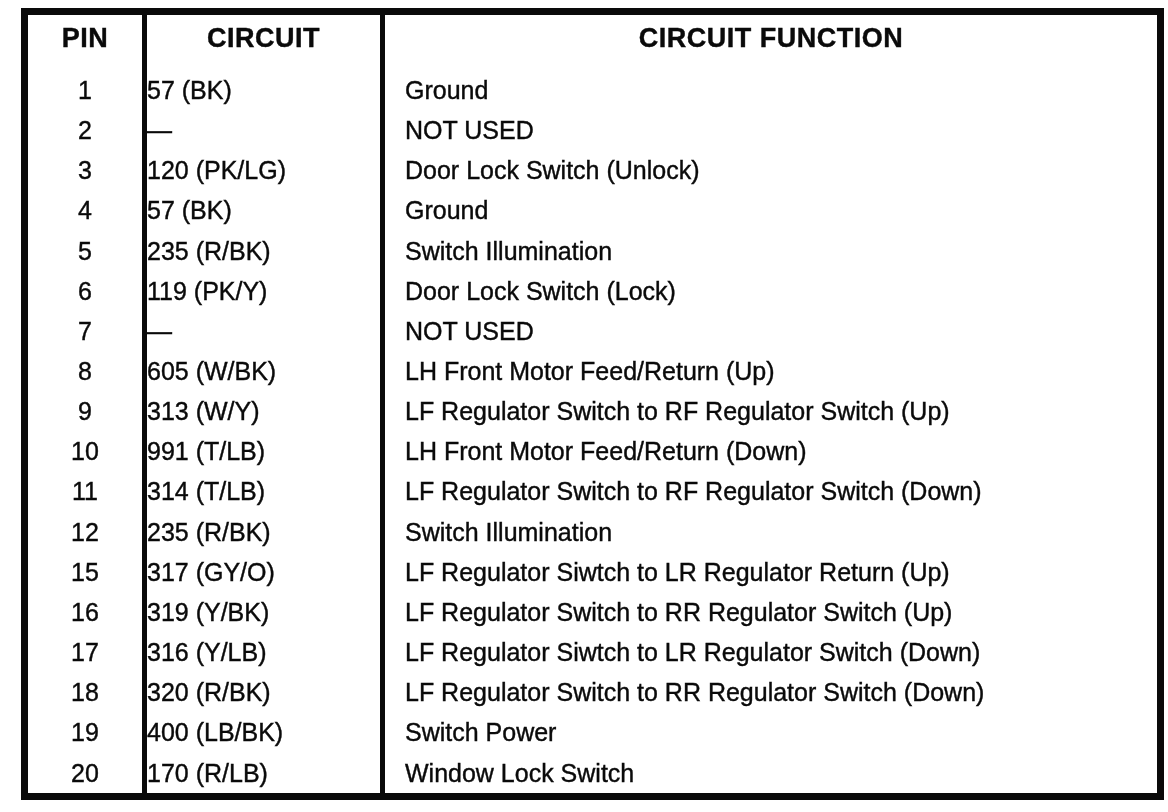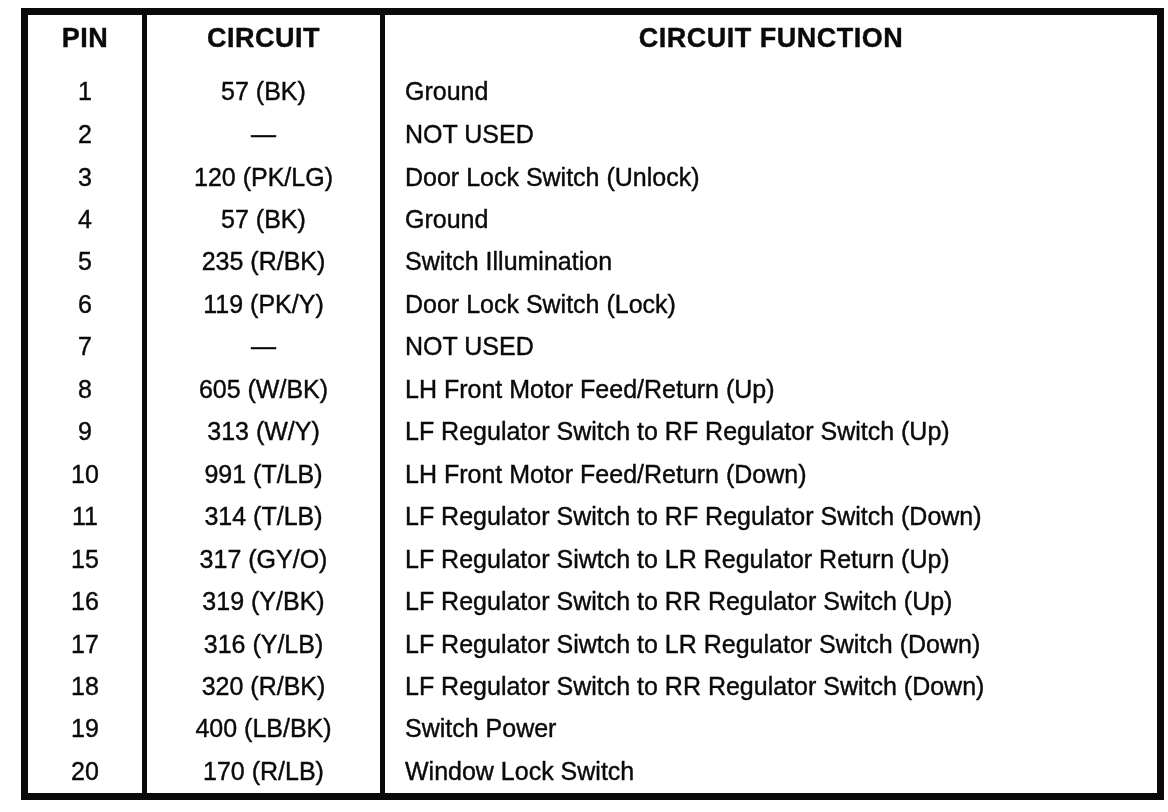--- a/index.html
+++ b/index.html
@@ -56,21 +56,21 @@
   }
   tbody td {
     height: 36px;
     font-size: 25px;
     line-height: 36px;
     vertical-align: middle;
     white-space: nowrap;
   }
   tbody tr:first-child td { padding-top: 8px; }
   td.pin-cell { text-align: center; }
-  td.circuit-cell { text-align: center; }
+  td.circuit-cell { }
   td.function-cell { text-align: left; padding-left: 20px; }
 </style>
 </head>
 <body>
 
 <div class="scan-page">
   <table class="pinout-table">
     <colgroup>
       <col class="c-pin">
       <col class="c-circuit">
@@ -133,20 +133,25 @@
           <td class="pin-cell sep">10</td>
           <td class="circuit-cell sep">991 (T/LB)</td>
           <td class="function-cell">LH Front Motor Feed/Return (Down)</td>
         </tr>
         <tr>
           <td class="pin-cell sep">11</td>
           <td class="circuit-cell sep">314 (T/LB)</td>
           <td class="function-cell">LF Regulator Switch to RF Regulator Switch (Down)</td>
         </tr>
         <tr>
+          <td class="pin-cell sep">12</td>
+          <td class="circuit-cell sep">235 (R/BK)</td>
+          <td class="function-cell">Switch Illumination</td>
+        </tr>
+        <tr>
           <td class="pin-cell sep">15</td>
           <td class="circuit-cell sep">317 (GY/O)</td>
           <td class="function-cell">LF Regulator Siwtch to LR Regulator Return (Up)</td>
         </tr>
         <tr>
           <td class="pin-cell sep">16</td>
           <td class="circuit-cell sep">319 (Y/BK)</td>
           <td class="function-cell">LF Regulator Switch to RR Regulator Switch (Up)</td>
         </tr>
         <tr>

